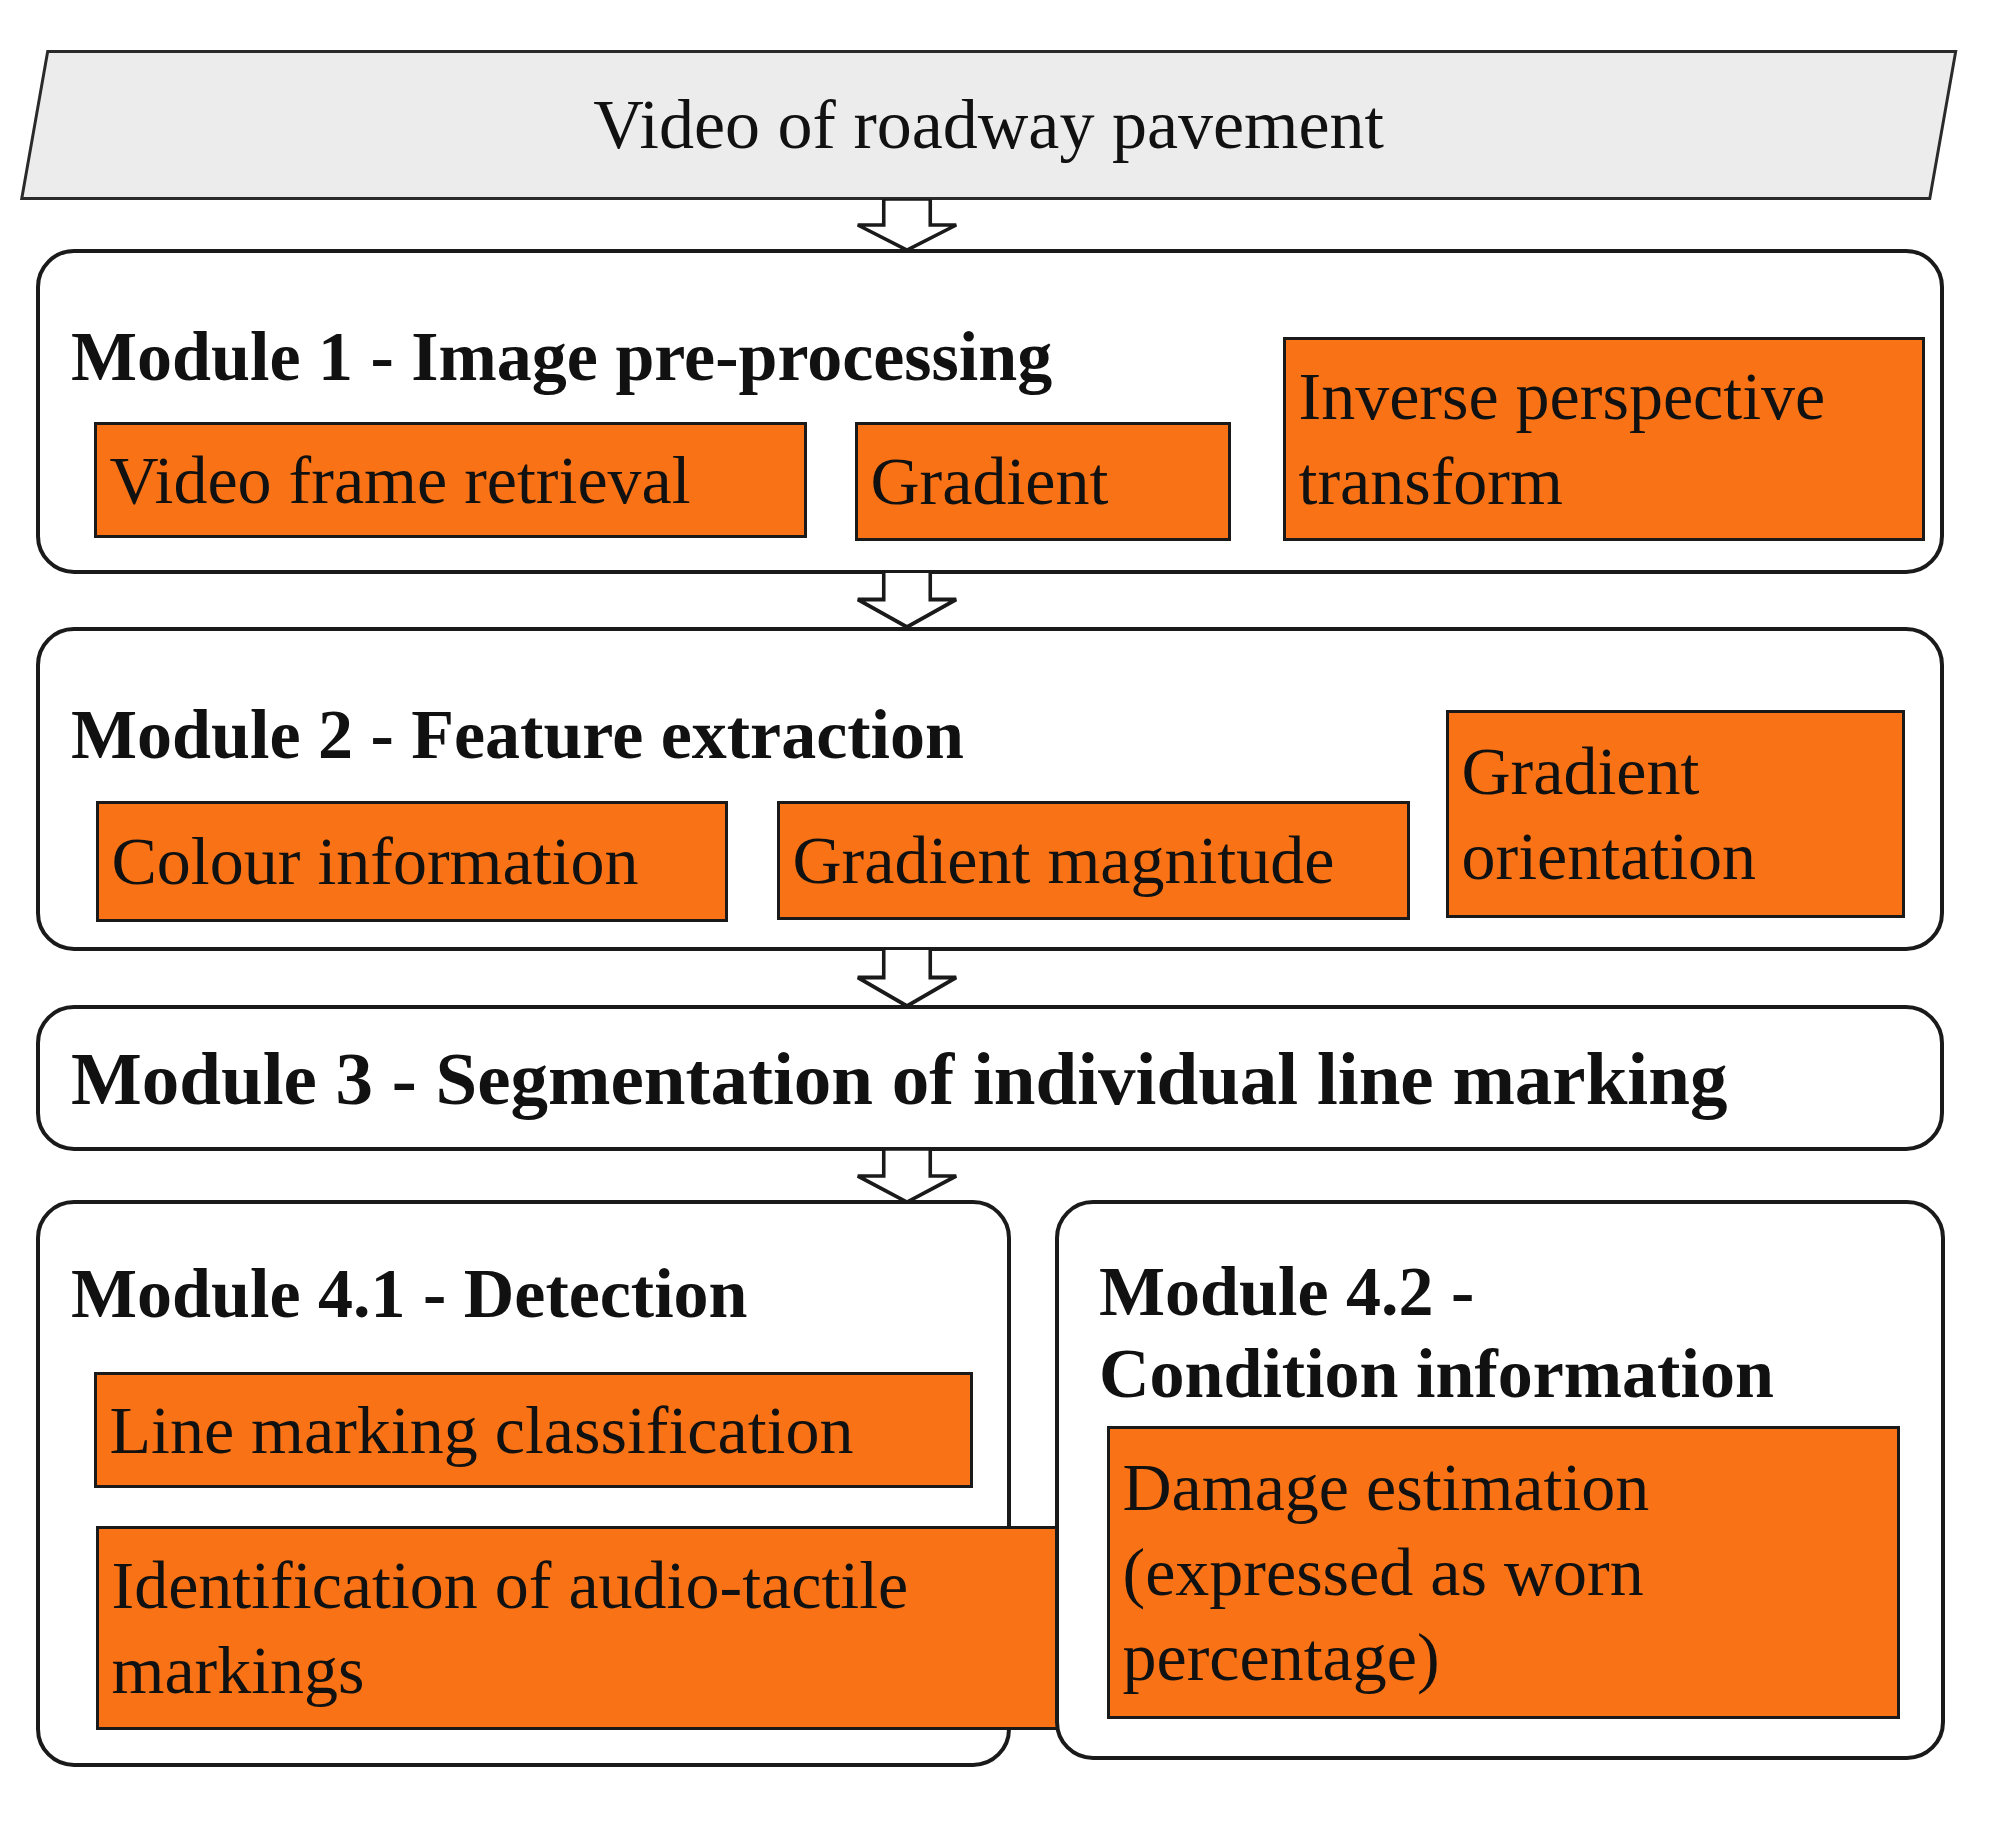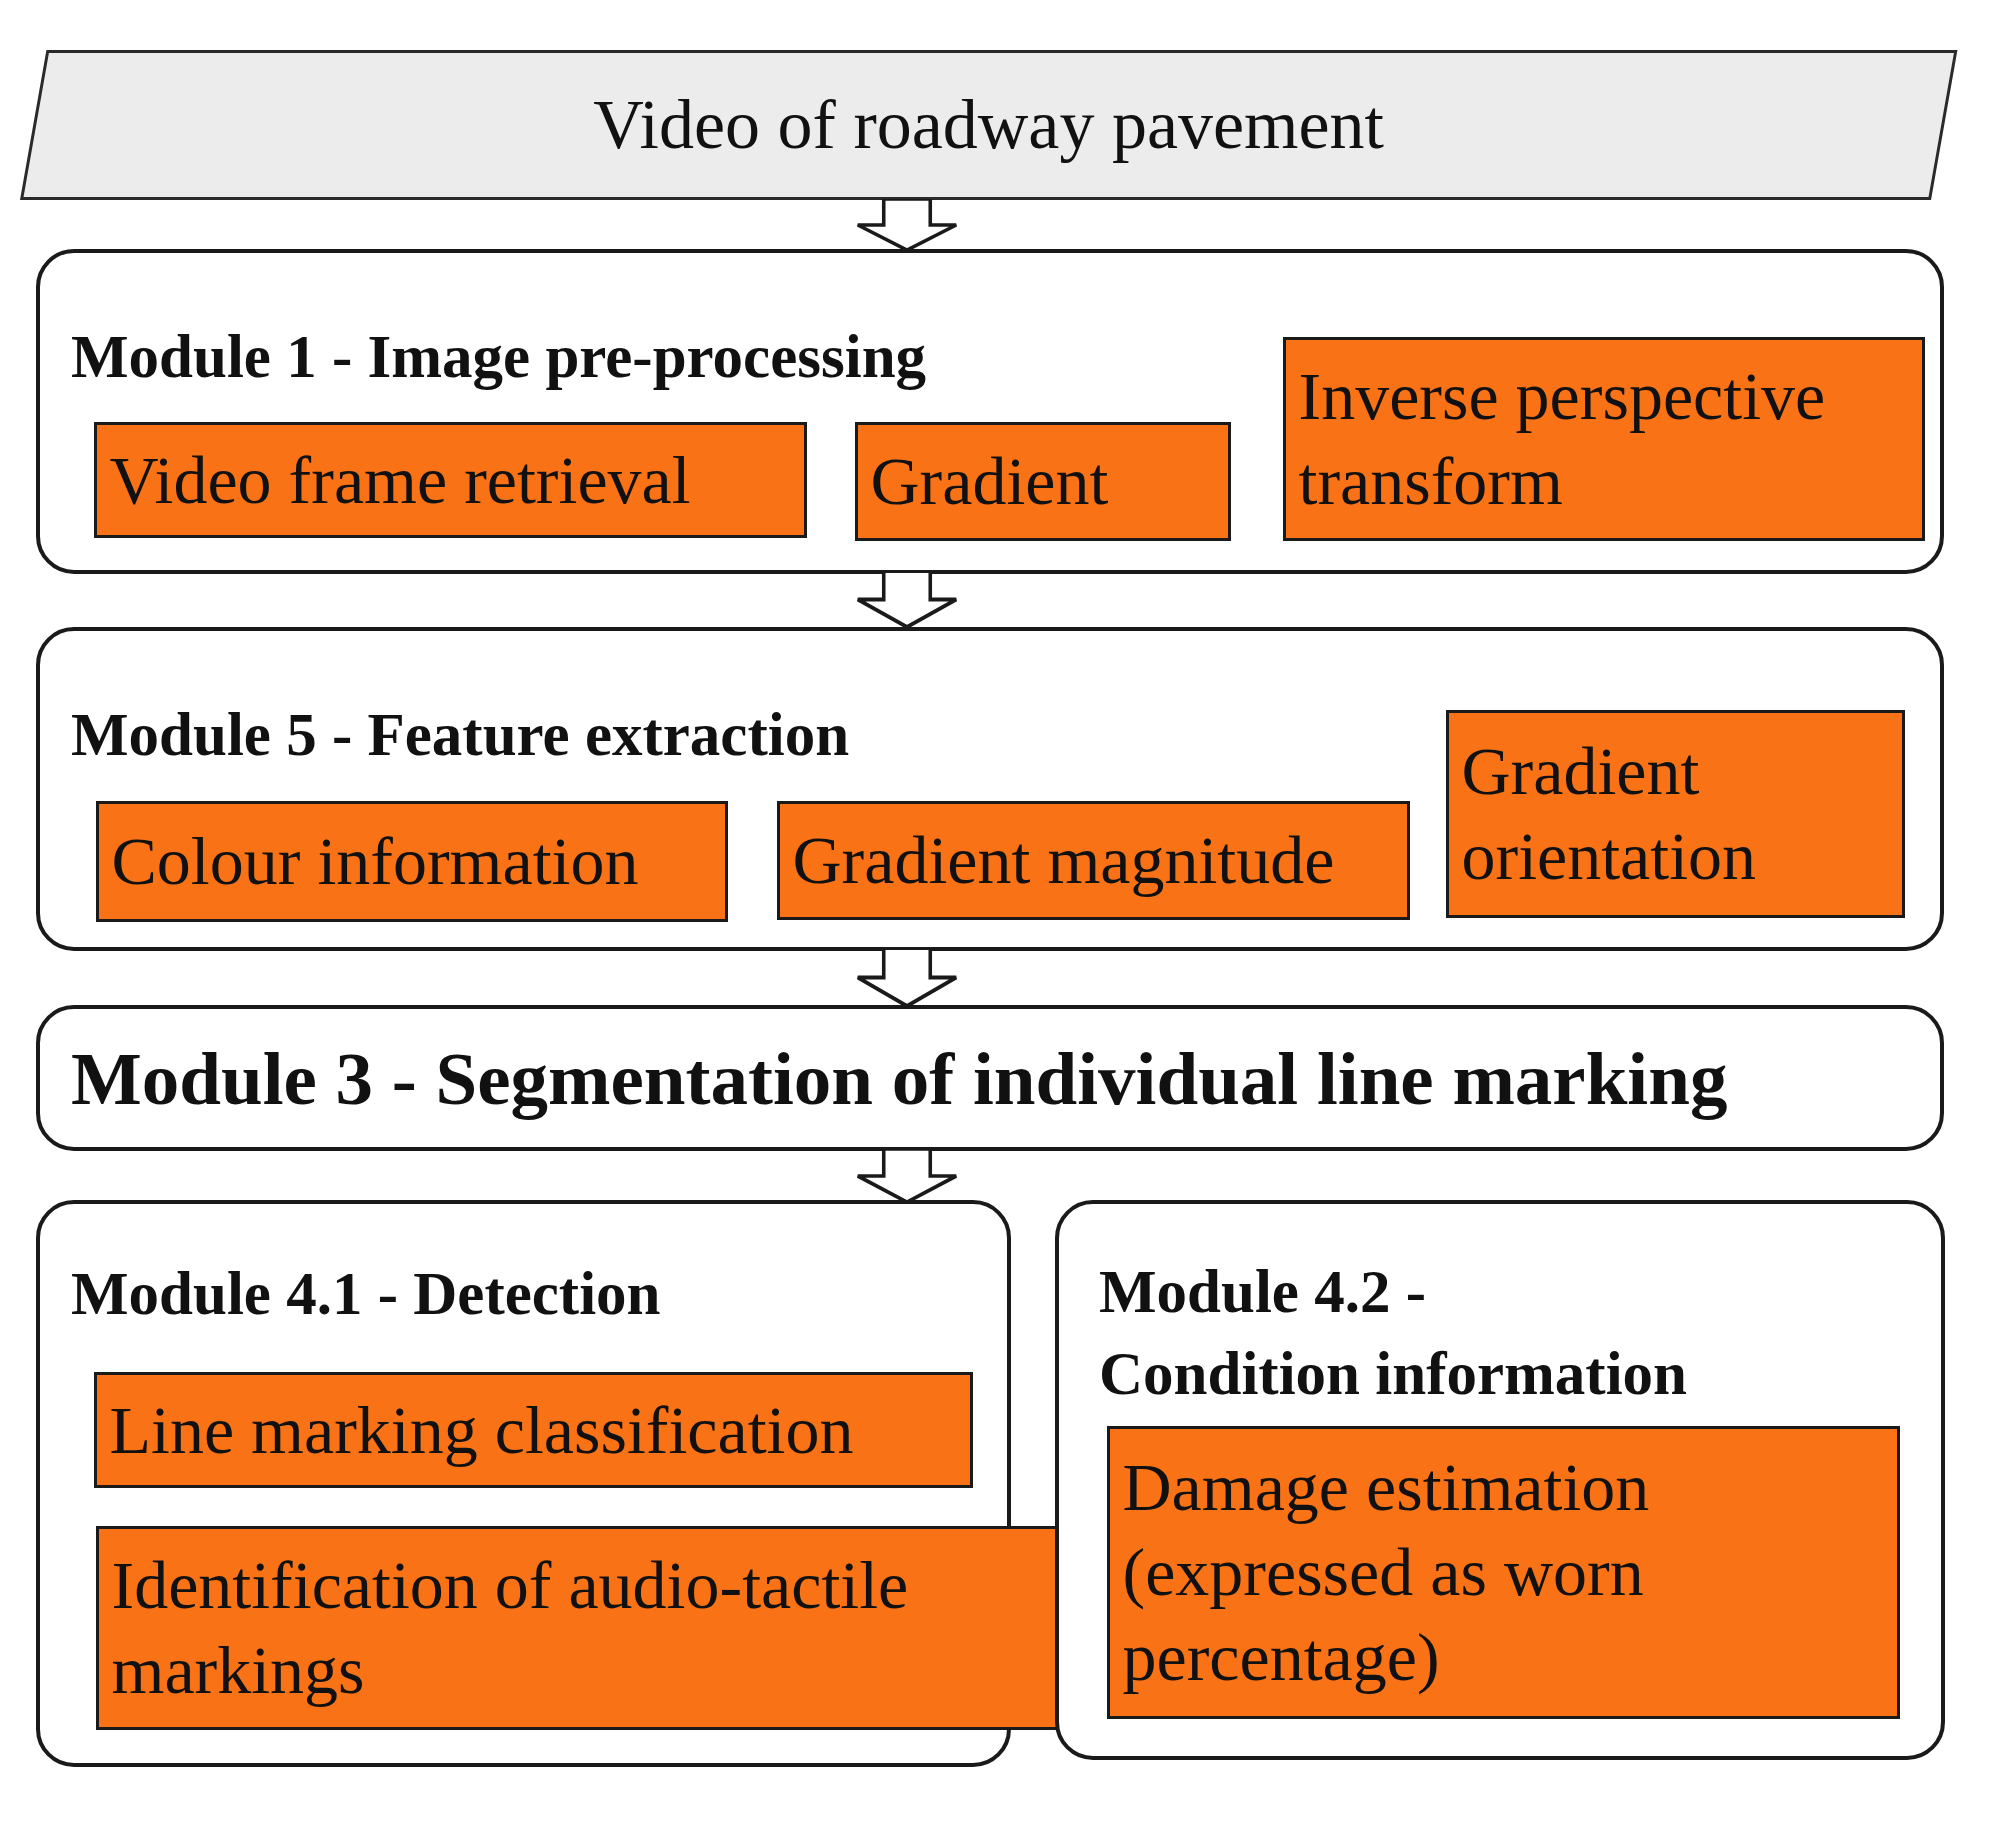--- a/index.html
+++ b/index.html
@@ -21,21 +21,21 @@
     transform:skewX(10deg);
     font-size:70px;line-height:1;white-space:nowrap;
   }
 
   
   .module{
     position:absolute;background:#ffffff;
     border:4.5px solid #1a1a1a;border-radius:38px;box-sizing:border-box;
   }
   .module-title{
-    position:absolute;font-weight:bold;font-size:61px;line-height:75px;
+    position:absolute;font-weight:bold;font-size:70px;line-height:75px;
     white-space:nowrap;
   }
   .module-title.two-line{white-space:normal;line-height:82px;}
 
   
   .pbox{
     position:absolute;background:#f97316;
     border:3.6px solid #1a1a1a;box-sizing:border-box;
     display:flex;align-items:center;justify-content:center;
     text-align:left;font-size:68px;line-height:85px;
@@ -81,21 +81,21 @@
     </div>
   </div>
 
   <div class="flow-arrow" style="left:856px;top:571px;height:57px;">
     <svg viewBox="0 0 114 58" preserveAspectRatio="none" aria-hidden="true">
       <polygon points="31,0 83,0 83,29 112,29 57,57 2,29 31,29" fill="#ffffff" stroke="#1a1a1a" stroke-width="4"></polygon>
     </svg>
   </div>
 
   <div class="module" style="left:36px;top:627px;width:1908px;height:324px;">
-    <div class="module-title" style="left:31px;top:66px;">Module 5 - Feature extraction</div>
+    <div class="module-title" style="left:31px;top:66px;">Module 2 - Feature extraction</div>
     <div class="pbox" style="left:56px;top:170px;width:632px;height:121px;">
       <div class="txt">Colour information</div>
     </div>
     <div class="pbox" style="left:737px;top:170px;width:633px;height:119px;">
       <div class="txt">Gradient magnitude</div>
     </div>
     <div class="pbox" style="left:1406px;top:79px;width:459px;height:208px;">
       <div class="txt">Gradient orientation</div>
     </div>
   </div>

